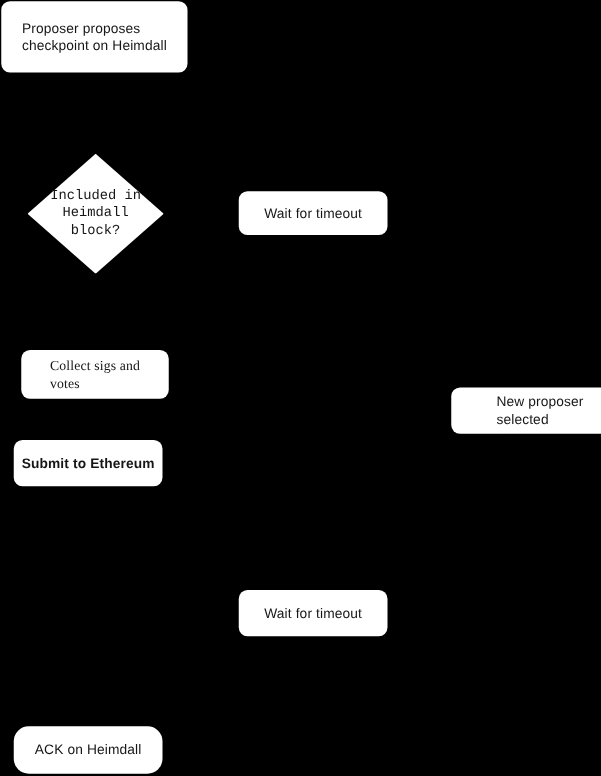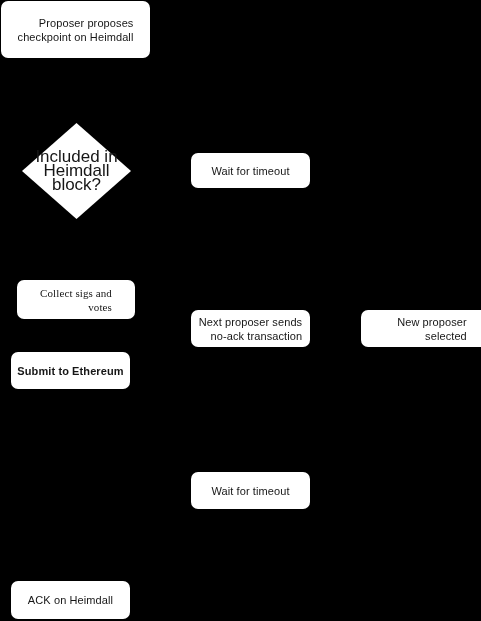--- a/index.html
+++ b/index.html
@@ -17,21 +17,21 @@
     height: 621px;
     background: #000000;
     overflow: hidden;
   }
   .node {
     position: absolute;
     box-sizing: border-box;
     display: flex;
     align-items: center;
     justify-content: center;
-    text-align: right;
+    text-align: left;
   }
   .box {
     background: #ffffff;
     border-radius: 7px;
     color: #161616;
     font-size: 11px;
     line-height: 14px;
     padding: 2px 6px;
     letter-spacing: 0.1px;
   }
@@ -45,25 +45,26 @@
     clip-path: polygon(50% 0%, 100% 50%, 50% 100%, 0% 50%);
   }
   .diamond-label {
     position: absolute;
     inset: 0;
     display: flex;
     align-items: center;
     justify-content: center;
     text-align: center;
     color: #161616;
-    font-size: 17px;
+    font-size: 11px;
     line-height: 14px;
     z-index: 2;
     padding: 0 8px;
     box-sizing: border-box;
+    font-family: Liberation Mono, monospace;
   }
   .lbl {
     display: block;
     white-space: pre-line;
   }
 </style>
 </head>
 <body>
 
 <div id="canvas">
@@ -83,36 +84,32 @@
 
   <div class="node box" style="left:191px; top:153px; width:119px; height:35px;">
     <span class="lbl">Wait for timeout</span>
   </div>
 
   <div class="node box" style="left:17px; top:280px; width:118px; height:39px;font-family:Liberation Serif, serif;">
     <span class="lbl">Collect sigs and
 votes</span>
   </div>
 
-  <div class="node box" style="left:191px; top:310px; width:119px; height:37px;">
-    <span class="lbl">Next proposer sends
-no-ack transaction</span>
-  </div>
 
   <div class="node box" style="left:361px; top:310px; width:142px; height:37px;">
     <span class="lbl">New proposer
 selected</span>
   </div>
 
   <div class="node box" style="left:11px; top:352px; width:119px; height:37px;font-weight:bold;">
     <span class="lbl">Submit to Ethereum</span>
   </div>
 
 
   <div class="node box" style="left:191px; top:472px; width:119px; height:37px;">
     <span class="lbl">Wait for timeout</span>
   </div>
 
-  <div class="node box" style="left:11px; top:581px; width:119px; height:38px;">
+  <div class="node box" style="left:11px; top:581px; width:119px; height:38px;border-radius:12px;">
     <span class="lbl">ACK on Heimdall</span>
   </div>
 
 </div>
 
 </body></html>

